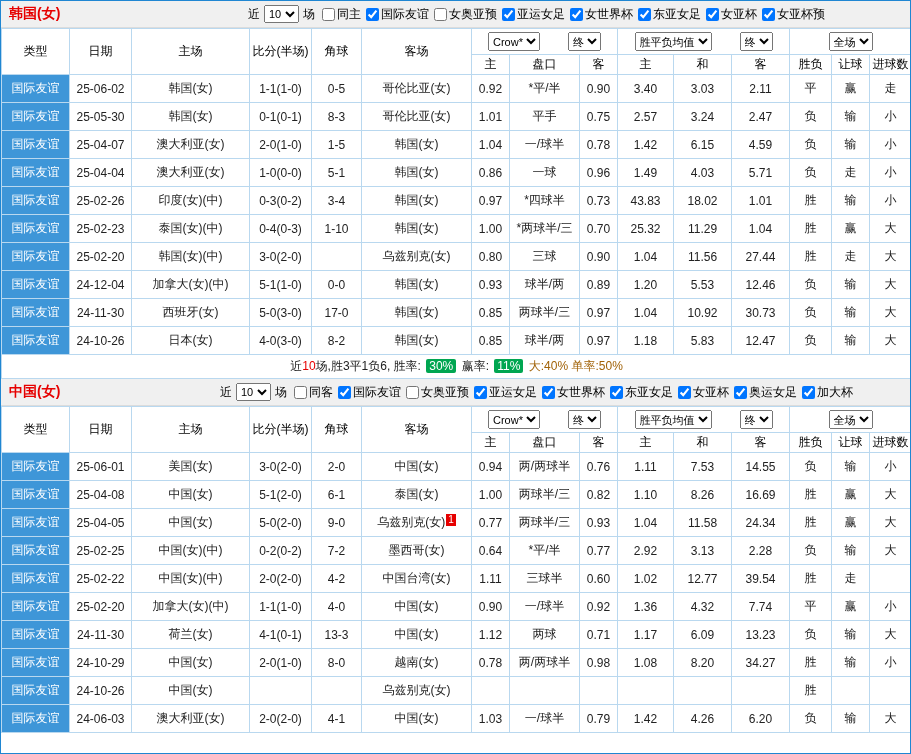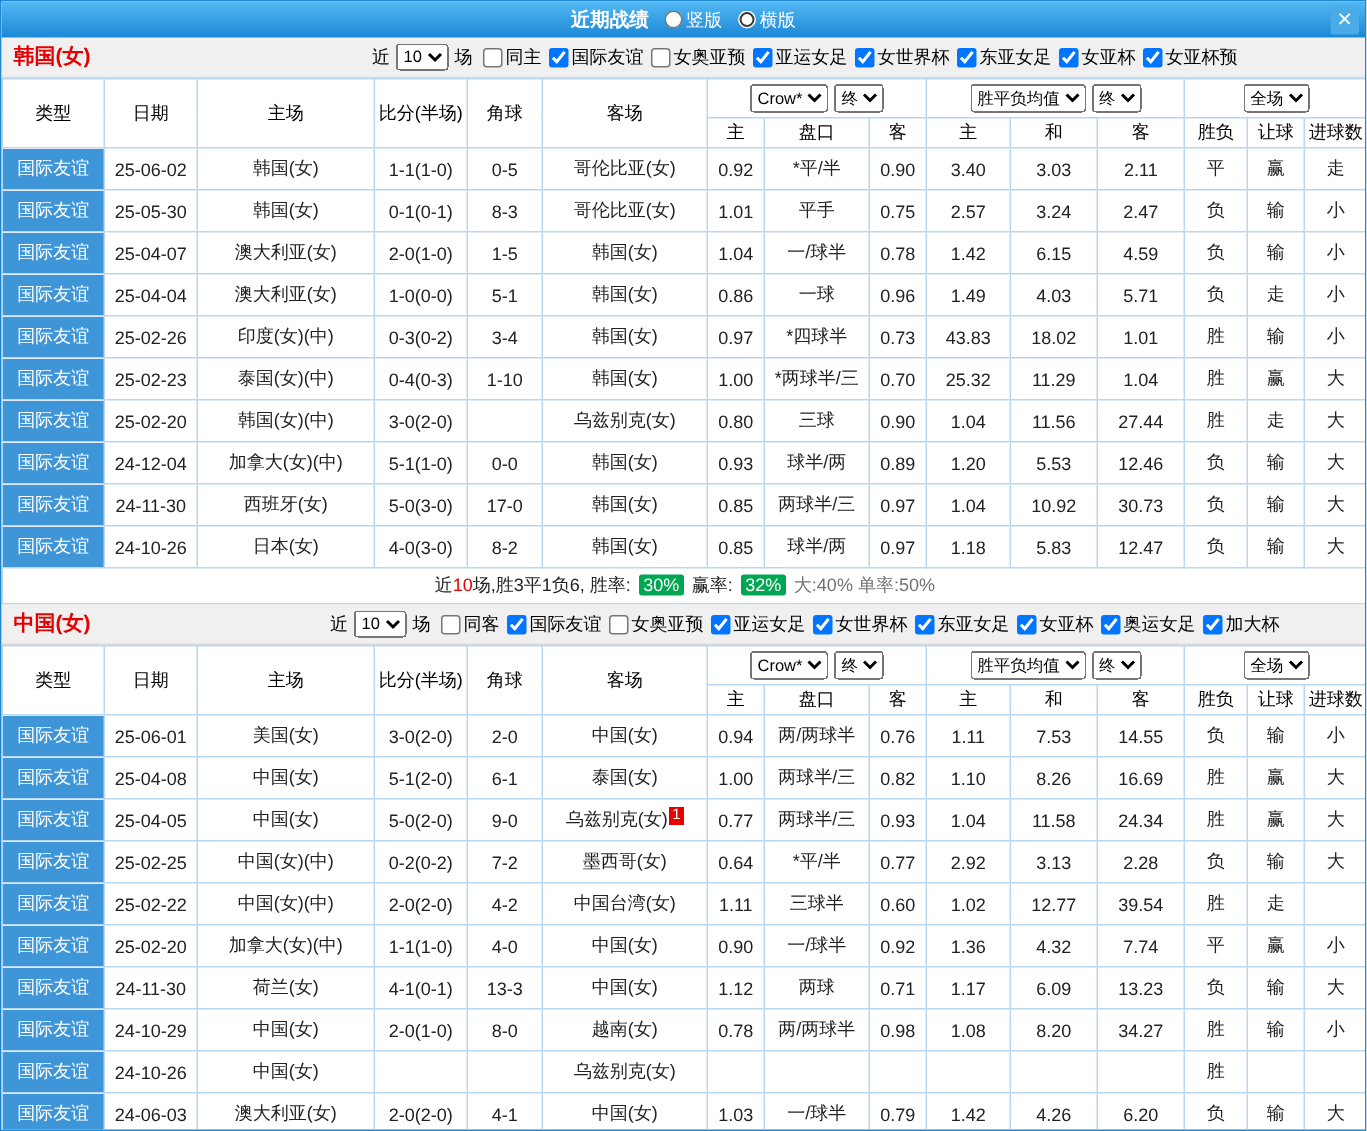--- a/index.html
+++ b/index.html
@@ -18,42 +18,34 @@
   .filters select{font-size:11px;height:18px;margin:0 2px}
   .filters label.cb{display:inline-flex;align-items:center;margin-left:5px;cursor:pointer}
   .filters label.cb input{width:13px;height:13px;margin-right:2px}
   table.grid{border-collapse:collapse;table-layout:fixed;width:911px}
   .grid th,.grid td{border:1px solid #b9d8ef;text-align:center;white-space:nowrap;overflow:hidden;padding:0;font-weight:normal}
   .grid thead tr.h1 th{height:26px}
   .grid thead tr.h2 th{height:20px}
   .grid tbody td{height:28px;color:#222}
   td.type-cell{background:#3e96d8}
   td.type-cell a{display:block;color:#fff;text-decoration:none;line-height:27px}
-  .hd-select{font-size:11px;height:19px;margin:0 2px}
+  .hd-select{font-size:11px;height:19px;margin:0 14px}
   .c-red{color:#e60000}
   .c-green{color:#009000}
   .c-blue{color:#0033cc}
   .score{color:#009000}
   .badge1{display:inline-block;background:#e60000;color:#fff;font-size:10px;line-height:12px;padding:0 2px;margin-left:1px;vertical-align:top}
   tr.summary td{height:24px}
   .pct-badge{display:inline-block;background:#00a651;color:#fff;padding:0 3px;margin:0 2px;border-radius:2px}
-  .sum-blue{color:#737373}
+  .sum-blue{color:#a16207}
 </style>
 </head>
 <body>
 
 <div class="window">
-  <div class="titlebar">
-    <span class="title-text">近期战绩</span>
-    <span class="layout-radios">
-        <label><input type="radio" name="layout" style="">竖版</label>
-        <label><input type="radio" name="layout" checked="" style="">横版</label>
-      </span>
-    <div class="close-btn">✕</div>
-  </div>
   <div id="sections">
       <div class="section">
         <div class="section-head">
           <span class="team-name">韩国(女)</span>
           <span class="filters">
             <span class="lbl">近</span>
             <select><option>10</option></select>
             <span class="lbl">场</span>
             <label class="cb"><input type="checkbox" style="">同主</label>
             <label class="cb"><input type="checkbox" checked="" style="">国际友谊</label>
@@ -292,21 +284,21 @@
               <td class="">球半/两</td>
               <td>0.97</td>
               <td>1.18</td>
               <td>5.83</td>
               <td>12.47</td>
               <td class="c-green">负</td>
               <td class="c-green">输</td>
               <td class="c-red">大</td>
             </tr>
             <tr class="summary">
-              <td colspan="15"><span class="">近</span><span class="c-red">10</span><span class="">场,胜3平1负6, 胜率: </span><span class="pct-badge">30%</span><span class=""> 赢率: </span><span class="pct-badge">32%</span><span class="sum-blue"> 大:40% </span><span class="sum-blue">单率:50%</span></td>
+              <td colspan="15"><span class="">近</span><span class="c-red">10</span><span class="">场,胜3平1负6, 胜率: </span><span class="pct-badge">30%</span><span class=""> 赢率: </span><span class="pct-badge">11%</span><span class="sum-blue"> 大:40% </span><span class="sum-blue">单率:50%</span></td>
             </tr>
           </tbody>
         </table>
       </div>
       <div class="section">
         <div class="section-head">
           <span class="team-name">中国(女)</span>
           <span class="filters">
             <span class="lbl">近</span>
             <select><option>10</option></select>

